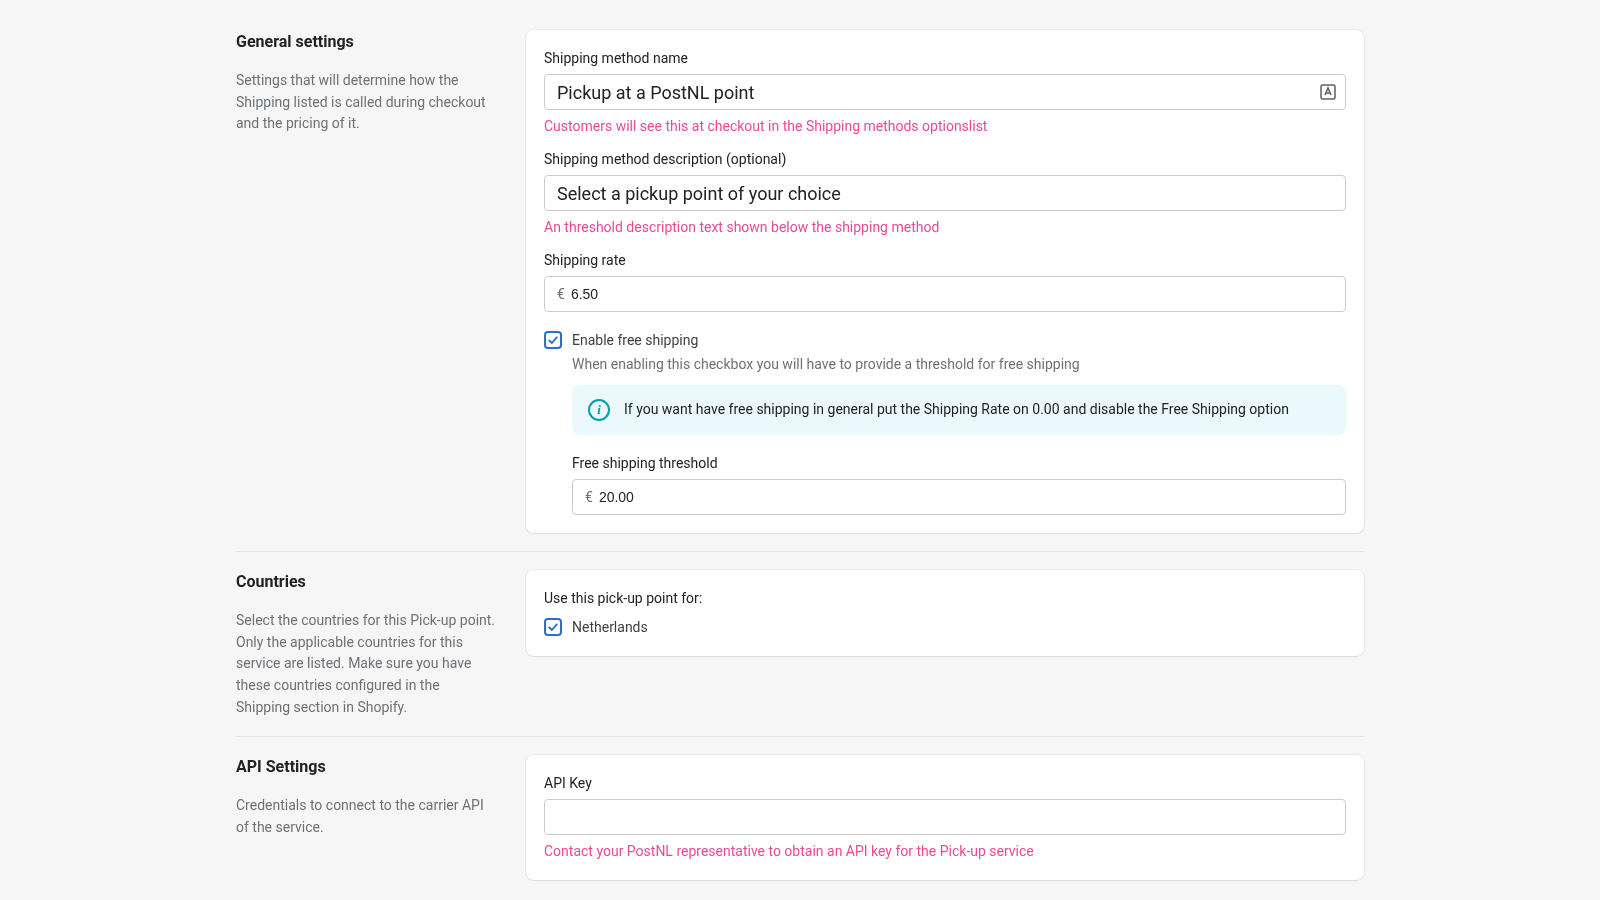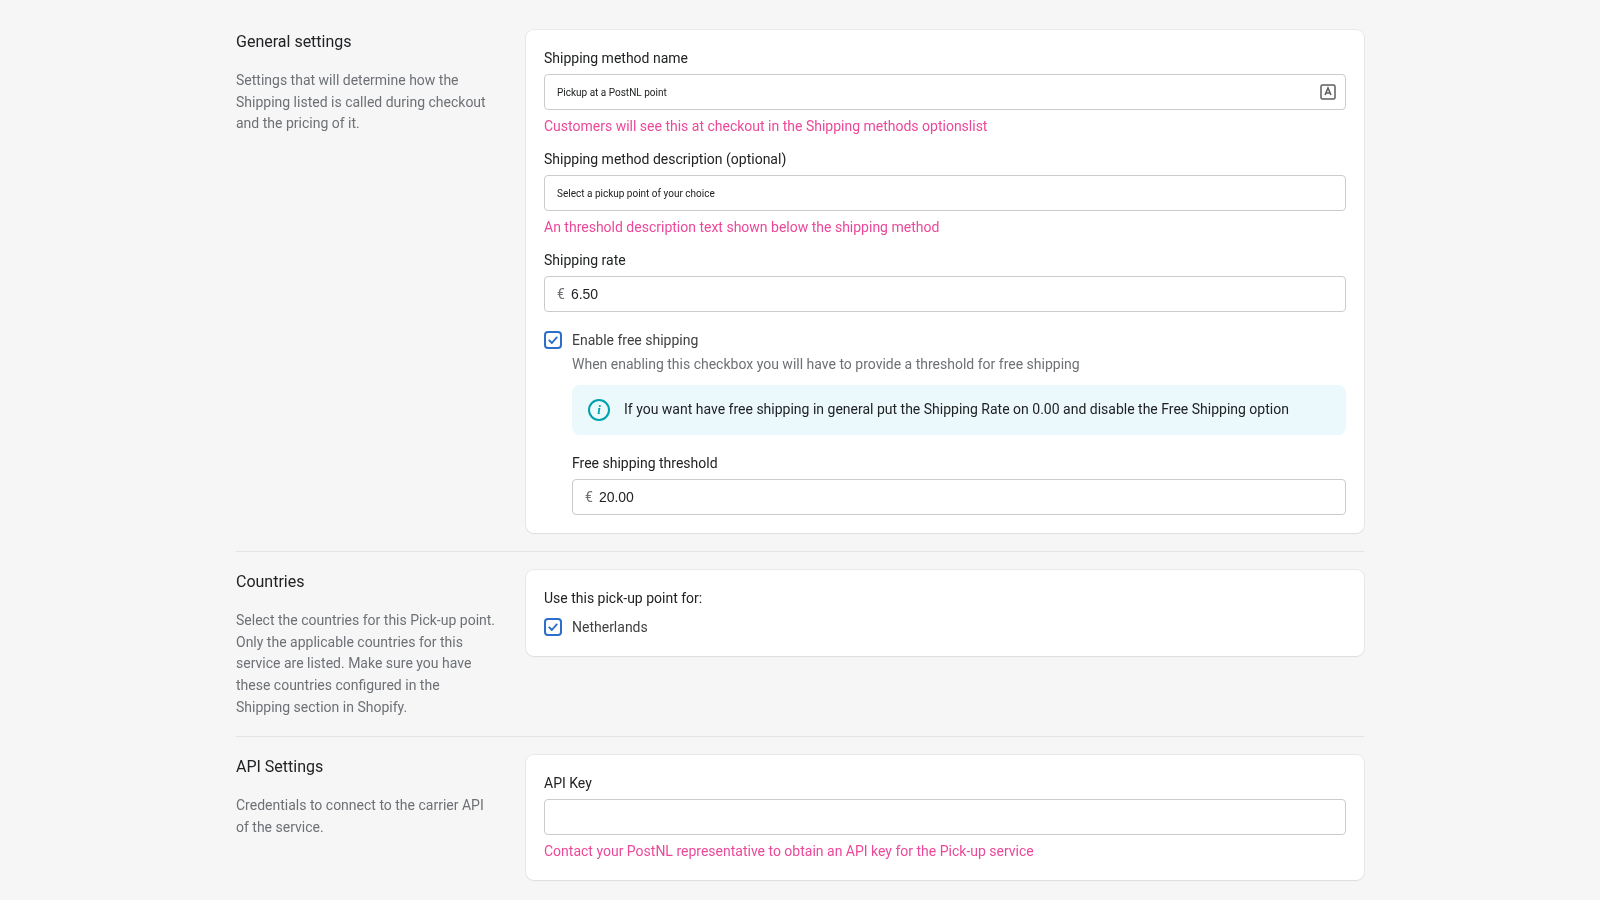--- a/index.html
+++ b/index.html
@@ -27,21 +27,21 @@
       border-top: 1px solid #e1e3e5;
     }
     .section-left {
       width: 290px;
       flex-shrink: 0;
       padding-right: 30px;
       padding-left: 0;
     }
     .section-title {
       font-size: 16px;
-      font-weight: 400;
+      font-weight: 700;
       color: #202223;
       margin-bottom: 16px;
     }
     .section-desc {
       color: #6d7175;
       font-size: 14px;
       line-height: 1.55;
     }
     .section-right {
       flex: 1;
@@ -66,21 +66,21 @@
     }
     .input-wrap {
       position: relative;
     }
     .input {
       width: 100%;
       height: 36px;
       border: 1px solid #c9cccf;
       border-radius: 4px;
       padding: 0 12px;
-      font-size: 10px;
+      font-size: 18px;
       color: #202223;
       background: #fff;
       font-family: inherit;
     }
     .input-with-prefix {
       position: relative;
       display: flex;
       align-items: center;
       border: 1px solid #c9cccf;
       border-radius: 4px;

